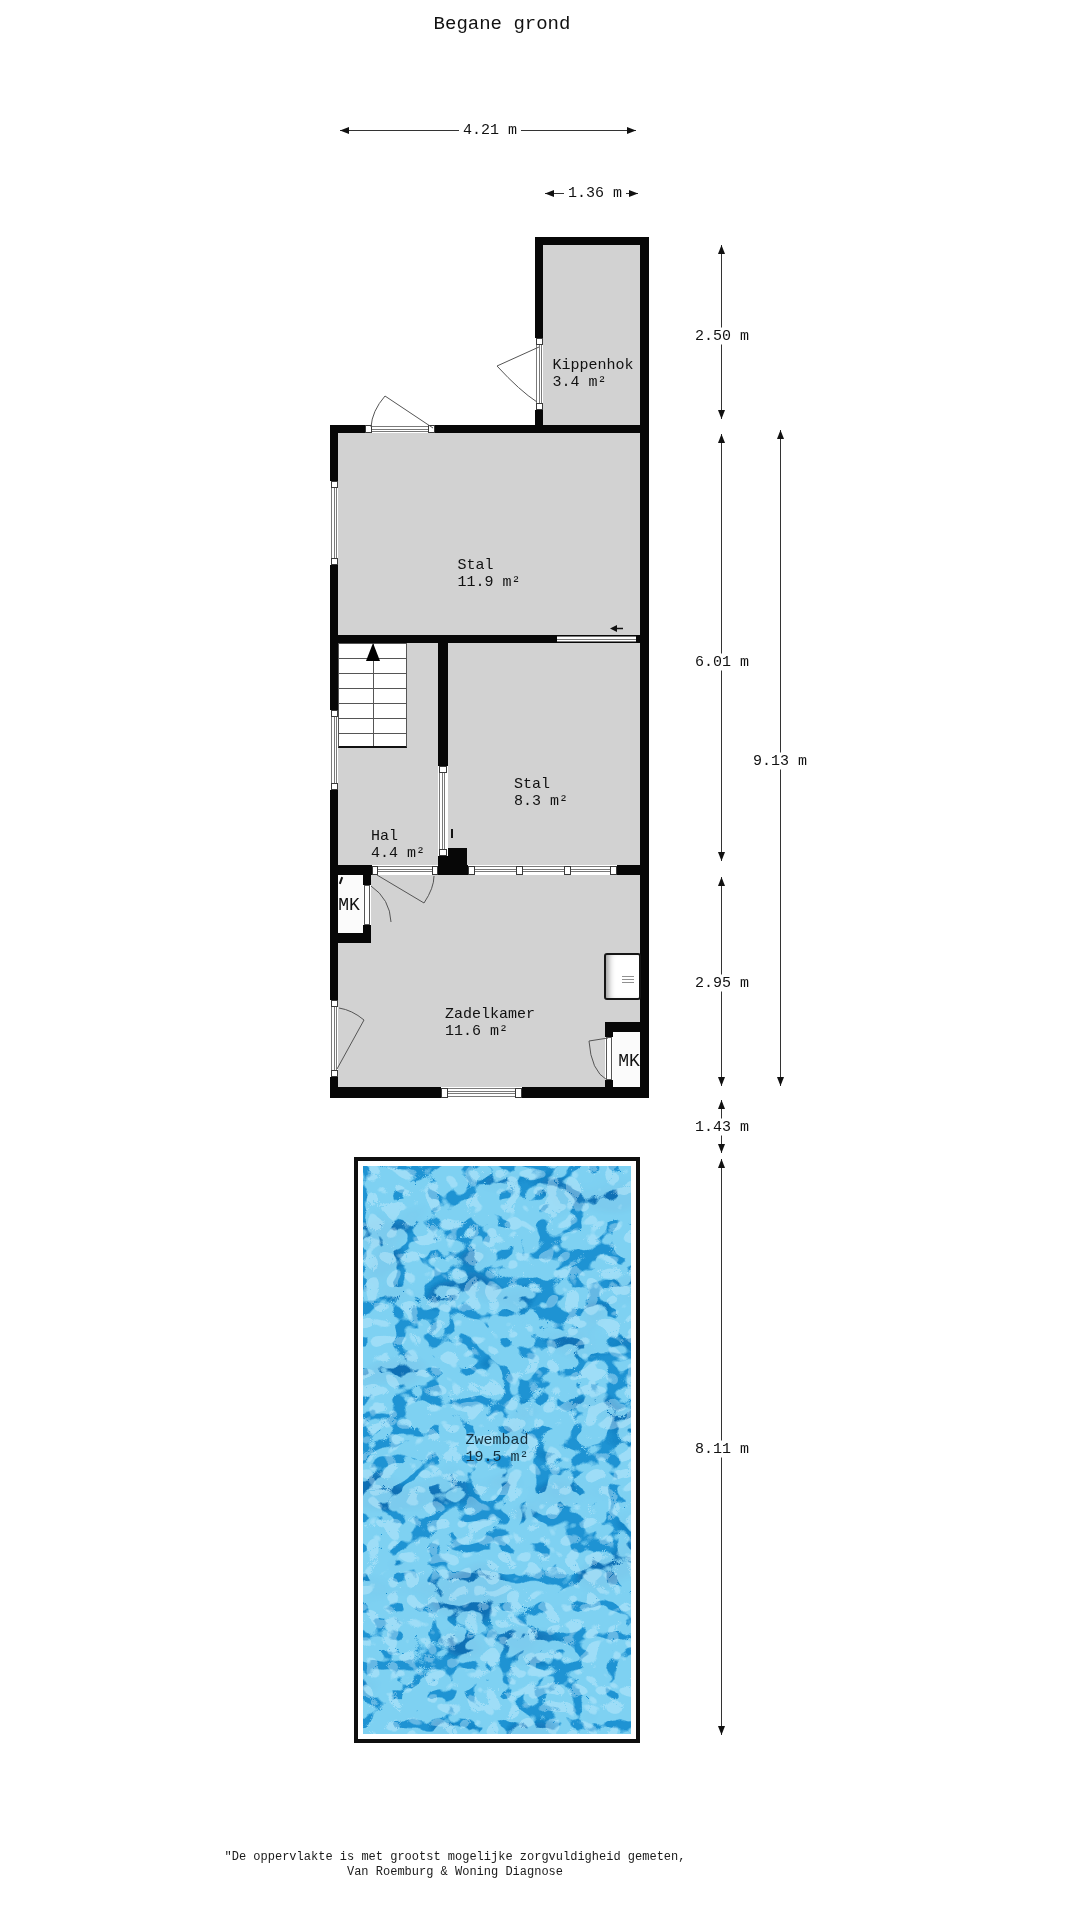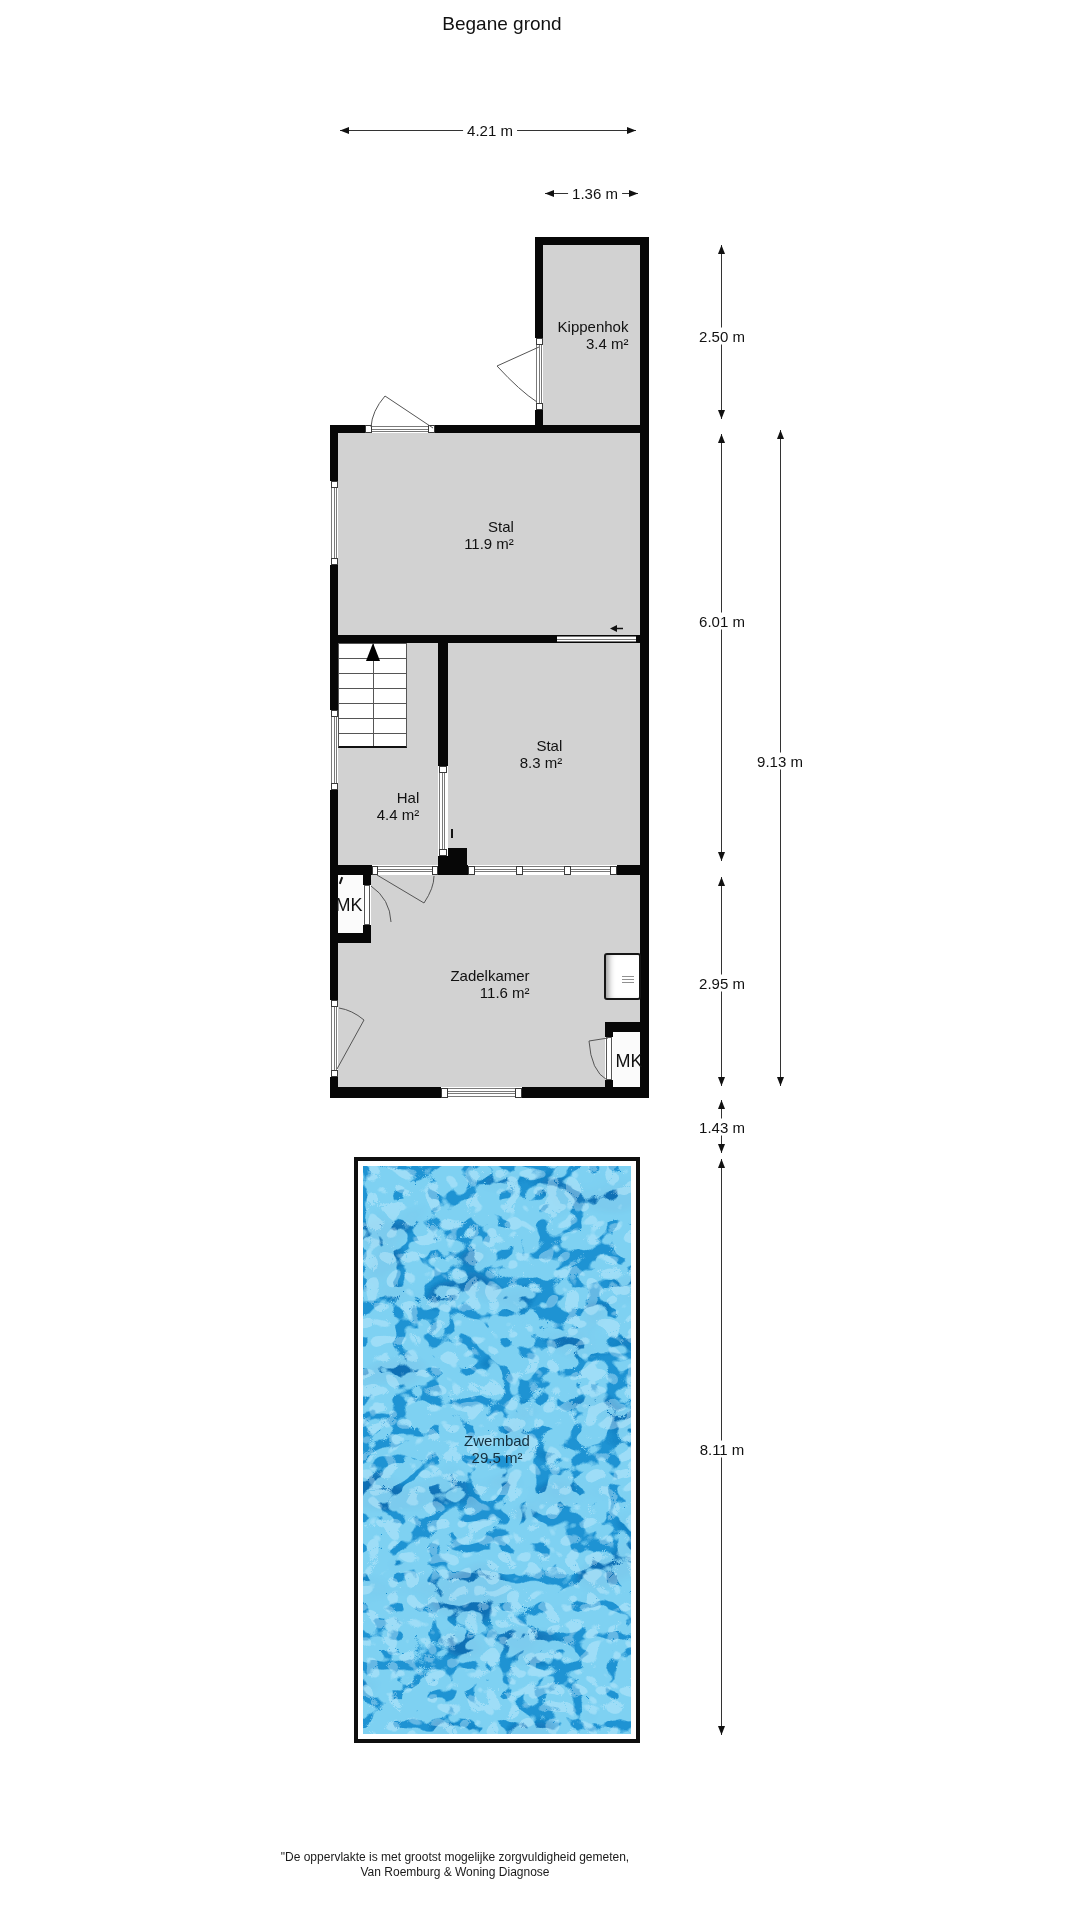--- a/index.html
+++ b/index.html
@@ -1,39 +1,39 @@
 <!DOCTYPE html>
 <html><head>
 <meta charset="utf-8">
 <style>
   html,body{margin:0;padding:0;background:#fff;}
   *{box-sizing:border-box;}
   #plan{position:relative;width:1013px;height:1920px;background:#fff;
-        font-family:Liberation Sans, sans-serif;color:#111;overflow:hidden;}
+        font-family:Liberation Mono, monospace;color:#111;overflow:hidden;}
   .wall{position:absolute;background:#070707;}
   .room{position:absolute;background:#d2d2d2;}
   .white{position:absolute;background:#fff;}
   
   .wb-h{position:absolute;background:#fff;
         background-image:repeating-linear-gradient(to bottom,#7a7a7a 0 1px,transparent 1px 2.6px);}
   .wb-v{position:absolute;background:#fff;
         background-image:repeating-linear-gradient(to right,#7a7a7a 0 1px,transparent 1px 2.6px);}
   .cap{position:absolute;background:#fff;border:1px solid #3a3a3a;}
   .leaf{position:absolute;background:#fff;border:1px solid #555;}
   .tick{position:absolute;background:#151515;}
   .stairs{position:absolute;background:#fff;border:1px solid #555;border-bottom:2px solid #111;
           background-image:repeating-linear-gradient(to bottom,transparent 0 14px,#555 14px 15px);}
   .stairs-mid{position:absolute;left:34px;top:0;bottom:0;width:1px;background:#555;}
   .mkfloor{position:absolute;background:#fbfbfb;}
   .boiler{position:absolute;background:#fff;border:2px solid #161616;border-radius:3px;
           box-shadow:inset 7px 0 7px -5px #8a8a8a;}
   .boiler-vents{position:absolute;right:5px;top:21px;width:12px;height:7px;
           background:repeating-linear-gradient(to bottom,#909090 0 1px,transparent 1px 3px);}
-  .rlabel{position:absolute;transform:translate(-50%,-50%);text-align:right;
-          font-size:15px;line-height:17px;white-space:nowrap;}
+  .rlabel{position:absolute;transform:translate(-50%,-50%);text-align:left;
+          font-size:15px;line-height:17px;white-space:nowrap;margin-top:39px;}
   .mklabel{position:absolute;transform:translate(-50%,-50%);font-size:18px;white-space:nowrap;}
   .dim{position:absolute;transform:translate(-50%,-50%);background:#fff;padding:0 4px;
        font-size:15px;white-space:nowrap;z-index:6;}
   .title{position:absolute;left:252px;top:13px;width:500px;text-align:center;
          font-size:19px;line-height:22px;}
   .footer{position:absolute;left:155px;top:1850px;width:600px;text-align:center;
           font-size:12px;line-height:14.5px;color:#1a1a1a;}
   .pool{position:absolute;left:354px;top:1157px;width:286px;height:586px;
         background:#fff;border:4px solid #0e0e0e;}
   .water{position:absolute;left:5px;top:5px;width:268px;height:568px;}
@@ -235,27 +235,27 @@
     <div>4.4 m²</div>
   </div>
   <div class="rlabel" style="left:490px;top:984px;">
     <div>Zadelkamer</div>
     <div>11.6 m²</div>
   </div>
   <div class="mklabel" style="left:349px;top:905px;">MK</div>
   <div class="mklabel" style="left:629px;top:1061px;">MK</div>
   <div class="pool-label" style="left:497px;top:1449px;">
     <div>Zwembad</div>
-    <div>29.5 m²</div>
+    <div>19.5 m²</div>
   </div>
 
   <div class="dim" style="left:490px;top:130px;">4.21 m</div>
   <div class="dim" style="left:595px;top:193px;">1.36 m</div>
   <div class="dim" style="left:722px;top:336px;">2.50 m</div>
-  <div class="dim" style="left:722px;top:621px;text-align:right;">6.01 m</div>
+  <div class="dim" style="left:722px;top:662px;text-align:right;">6.01 m</div>
   <div class="dim" style="left:780px;top:761px;">9.13 m</div>
   <div class="dim" style="left:722px;top:983px;">2.95 m</div>
   <div class="dim" style="left:722px;top:1127px;">1.43 m</div>
   <div class="dim" style="left:722px;top:1449px;">8.11 m</div>
 
   <div class="footer">
     <div>"De oppervlakte is met grootst mogelijke zorgvuldigheid gemeten,</div>
     <div>Van Roemburg &amp; Woning Diagnose</div>
   </div>
 

